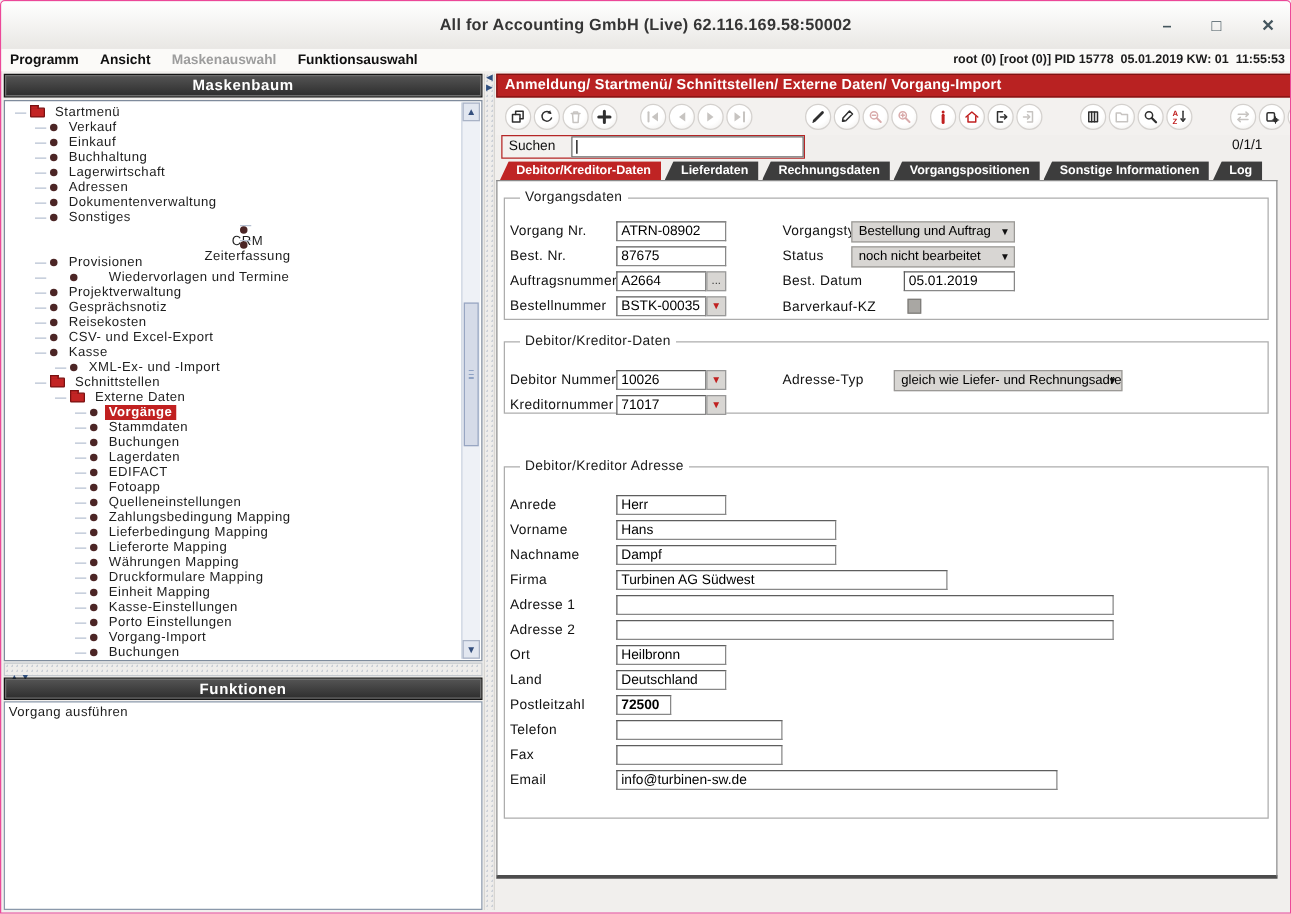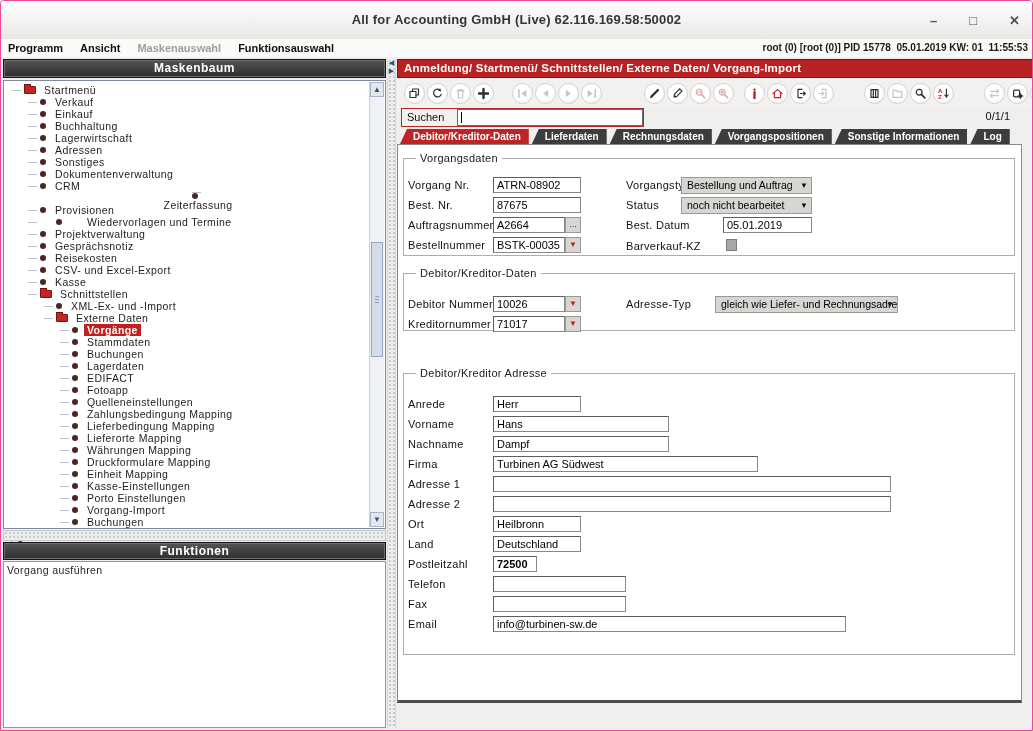--- a/index.html
+++ b/index.html
@@ -152,28 +152,28 @@
           <span class="lbl">Lagerwirtschaft</span>
         </div>
         <div class="trow" style="padding-left: 22px;">
           <span class="tick"></span>
           <span class="dot"></span>
           <span class="lbl">Adressen</span>
         </div>
         <div class="trow" style="padding-left: 22px;">
           <span class="tick"></span>
           <span class="dot"></span>
+          <span class="lbl">Dokumentenverwaltung</span>
+        </div>
+        <div class="trow" style="padding-left: 22px;">
+          <span class="tick"></span>
+          <span class="dot"></span>
           <span class="lbl">Sonstiges</span>
         </div>
-        <div class="trow" style="padding-left: 22px;">
-          <span class="tick"></span>
-          <span class="dot"></span>
-          <span class="lbl">Dokumentenverwaltung</span>
-        </div>
-        <div class="trow" style="padding-left: 22px;">
+        <div class="trow" style="padding-left: 22px; flex-direction: column;">
           <span class="tick"></span>
           <span class="dot"></span>
           <span class="lbl">CRM</span>
         </div>
         <div class="trow" style="padding-left: 22px; flex-direction: column;">
           <span class="tick"></span>
           <span class="dot"></span>
           <span class="lbl">Zeiterfassung</span>
         </div>
         <div class="trow" style="padding-left: 22px;">
@@ -203,30 +203,30 @@
         </div>
         <div class="trow" style="padding-left: 22px;">
           <span class="tick"></span>
           <span class="dot"></span>
           <span class="lbl">CSV- und Excel-Export</span>
         </div>
         <div class="trow" style="padding-left: 22px;">
           <span class="tick"></span>
           <span class="dot"></span>
           <span class="lbl">Kasse</span>
+        </div>
+        <div class="trow" style="padding-left: 38px;">
+          <span class="tick"></span>
+          <span class="dot"></span>
+          <span class="lbl">XML-Ex- und -Import</span>
         </div>
         <div class="trow" style="padding-left: 22px;">
           <span class="tick"></span>
           <span class="folder-ic"></span>
           <span class="lbl">Schnittstellen</span>
-        </div>
-        <div class="trow" style="padding-left: 38px;">
-          <span class="tick"></span>
-          <span class="dot"></span>
-          <span class="lbl">XML-Ex- und -Import</span>
         </div>
         <div class="trow" style="padding-left: 38px;">
           <span class="tick"></span>
           <span class="folder-ic"></span>
           <span class="lbl">Externe Daten</span>
         </div>
         <div class="trow selected" style="padding-left: 54px;">
           <span class="tick"></span>
           <span class="dot"></span>
           <span class="lbl">Vorgänge</span>

